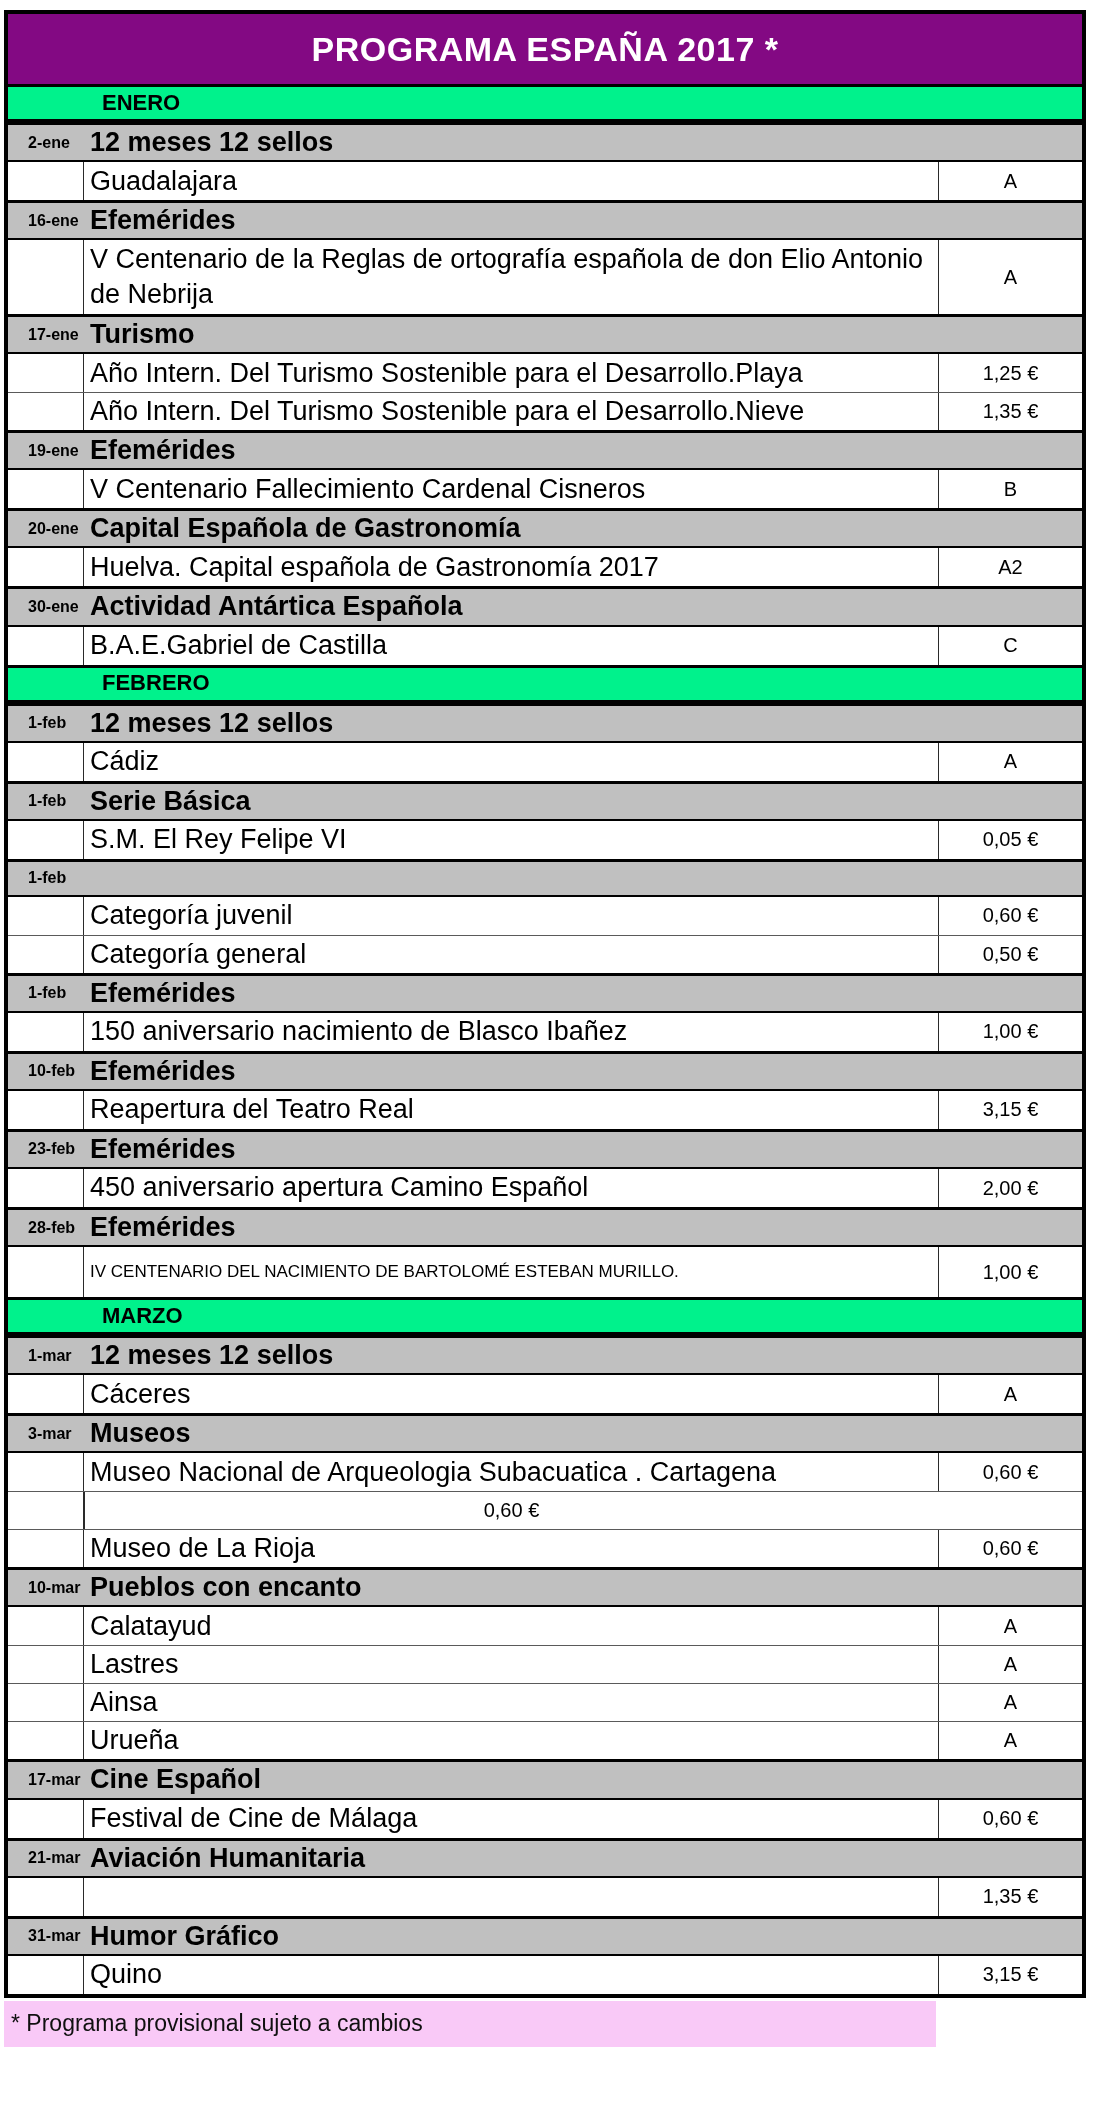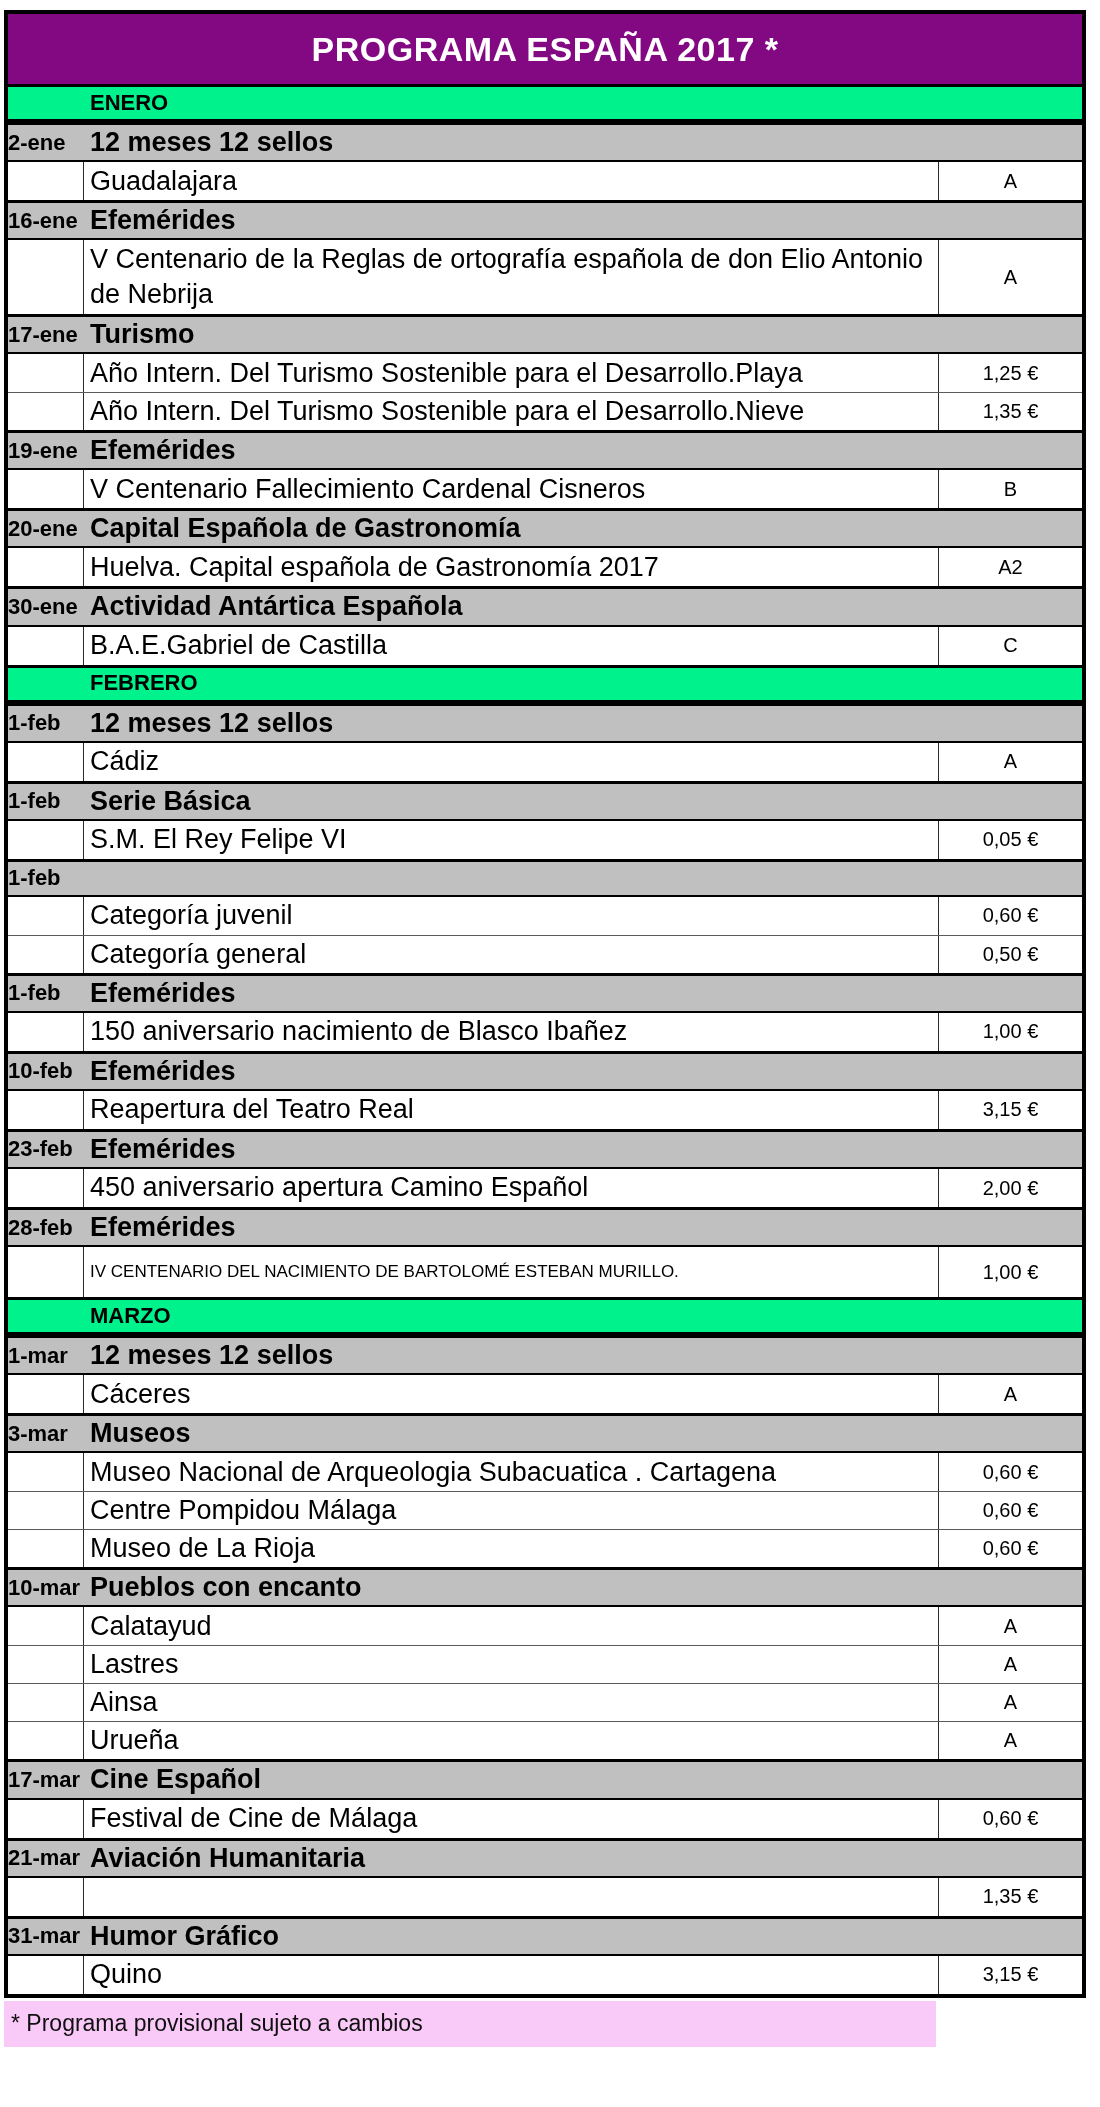--- a/index.html
+++ b/index.html
@@ -37,40 +37,41 @@
   .row {
     display: grid;
     grid-template-columns: 76px 1fr 144px;
     min-height: 38px;
     box-sizing: border-box;
   }
   .row.month {
     background: var(--green, #00F28C);
     border-top: 3px solid #000000;
     border-bottom: 3px solid #000000;
+    gap: 12px;
   }
   .row.group {
     background: var(--gray, #C0C0C0);
     border-top: 3px solid #000000;
     border-bottom: 2px solid #000000;
   }
   .row.item.after-item {
     border-top: 1px solid #5a5a5a;
   }
   .row.tall { min-height: 74px; }
   .row.smallcaps { min-height: 50px; }
   .cell {
     display: flex;
     align-items: center;
     box-sizing: border-box;
   }
   .cell.date {
-    padding-left: 0;
+    padding-left: 20px;
     font-weight: bold;
-    font-size: 22px;
+    font-size: 16px;
   }
   .cell.desc {
     padding-left: 6px;
     padding-right: 4px;
     font-size: 27px;
     line-height: 1.3;
   }
   .row.month .cell.desc,
   .row.group .cell.desc {
     font-weight: bold;
@@ -272,21 +273,20 @@
           <div class="cell desc">Museos</div>
           <div class="cell value"></div>
         </div>
         <div class="row item after-header">
           <div class="cell date"></div>
           <div class="cell desc">Museo Nacional de Arqueologia Subacuatica . Cartagena</div>
           <div class="cell value">0,60 €</div>
         </div>
         <div class="row item after-item">
           <div class="cell date"></div>
-          <div class="cell desc">Centre Pompidou Málaga</div>
           <div class="cell value">0,60 €</div>
         </div>
         <div class="row item after-item">
           <div class="cell date"></div>
           <div class="cell desc">Museo de La Rioja</div>
           <div class="cell value">0,60 €</div>
         </div>
         <div class="row group">
           <div class="cell date">10-mar</div>
           <div class="cell desc"> Pueblos con encanto</div>

